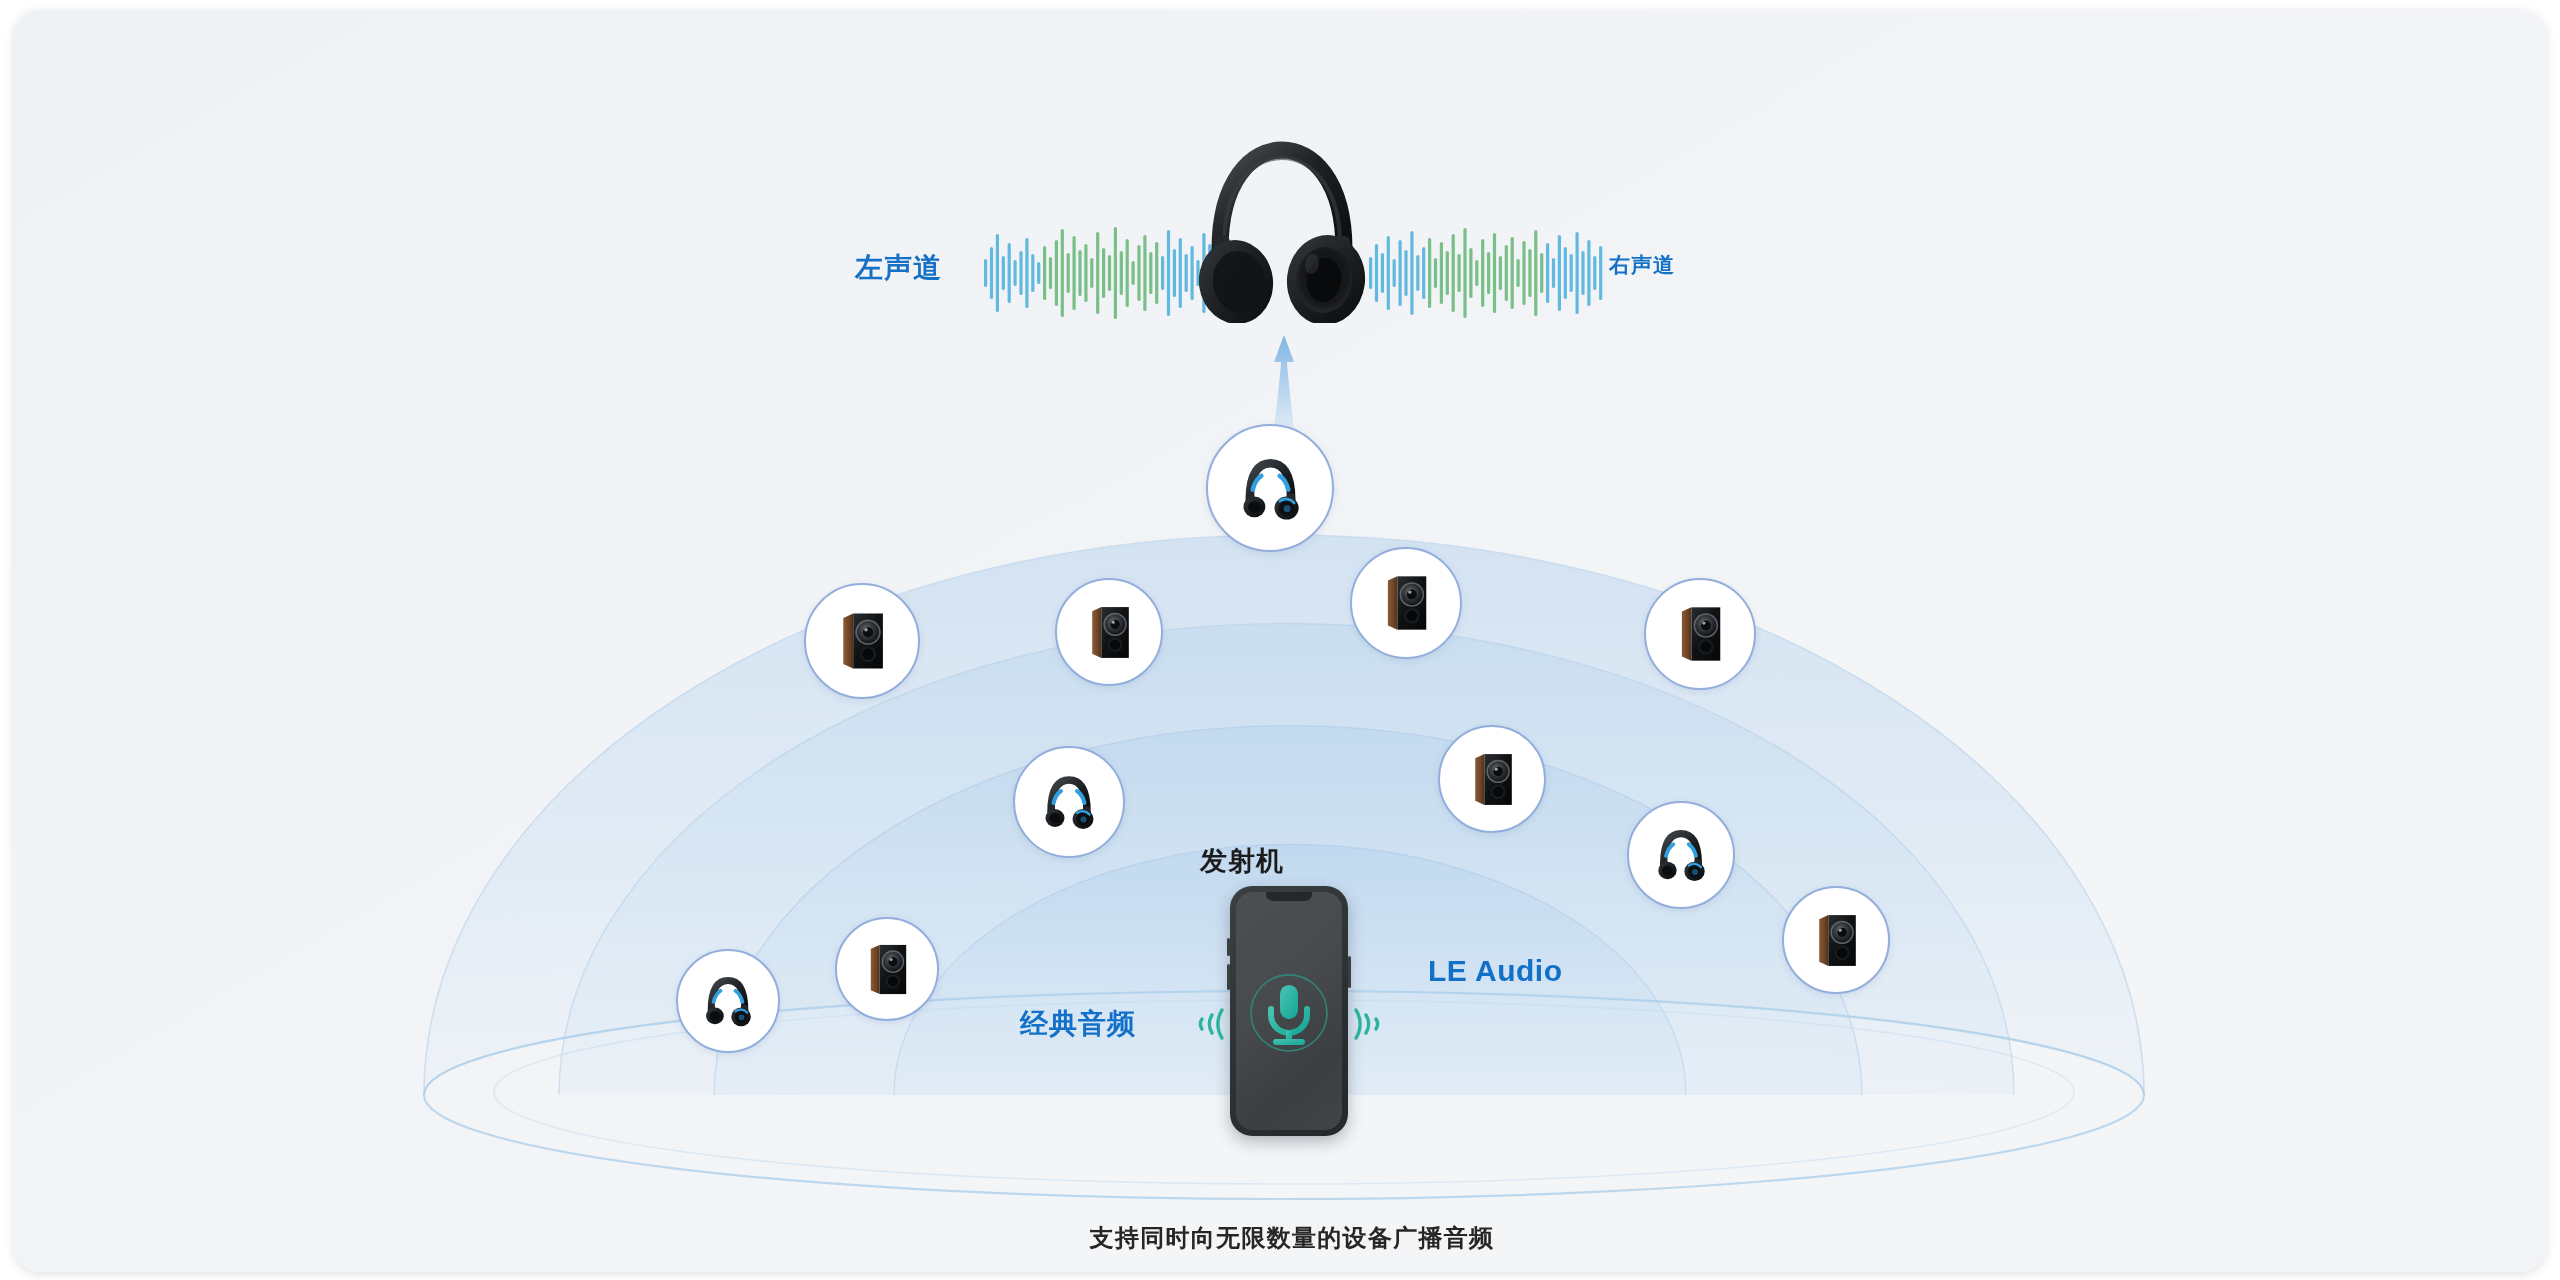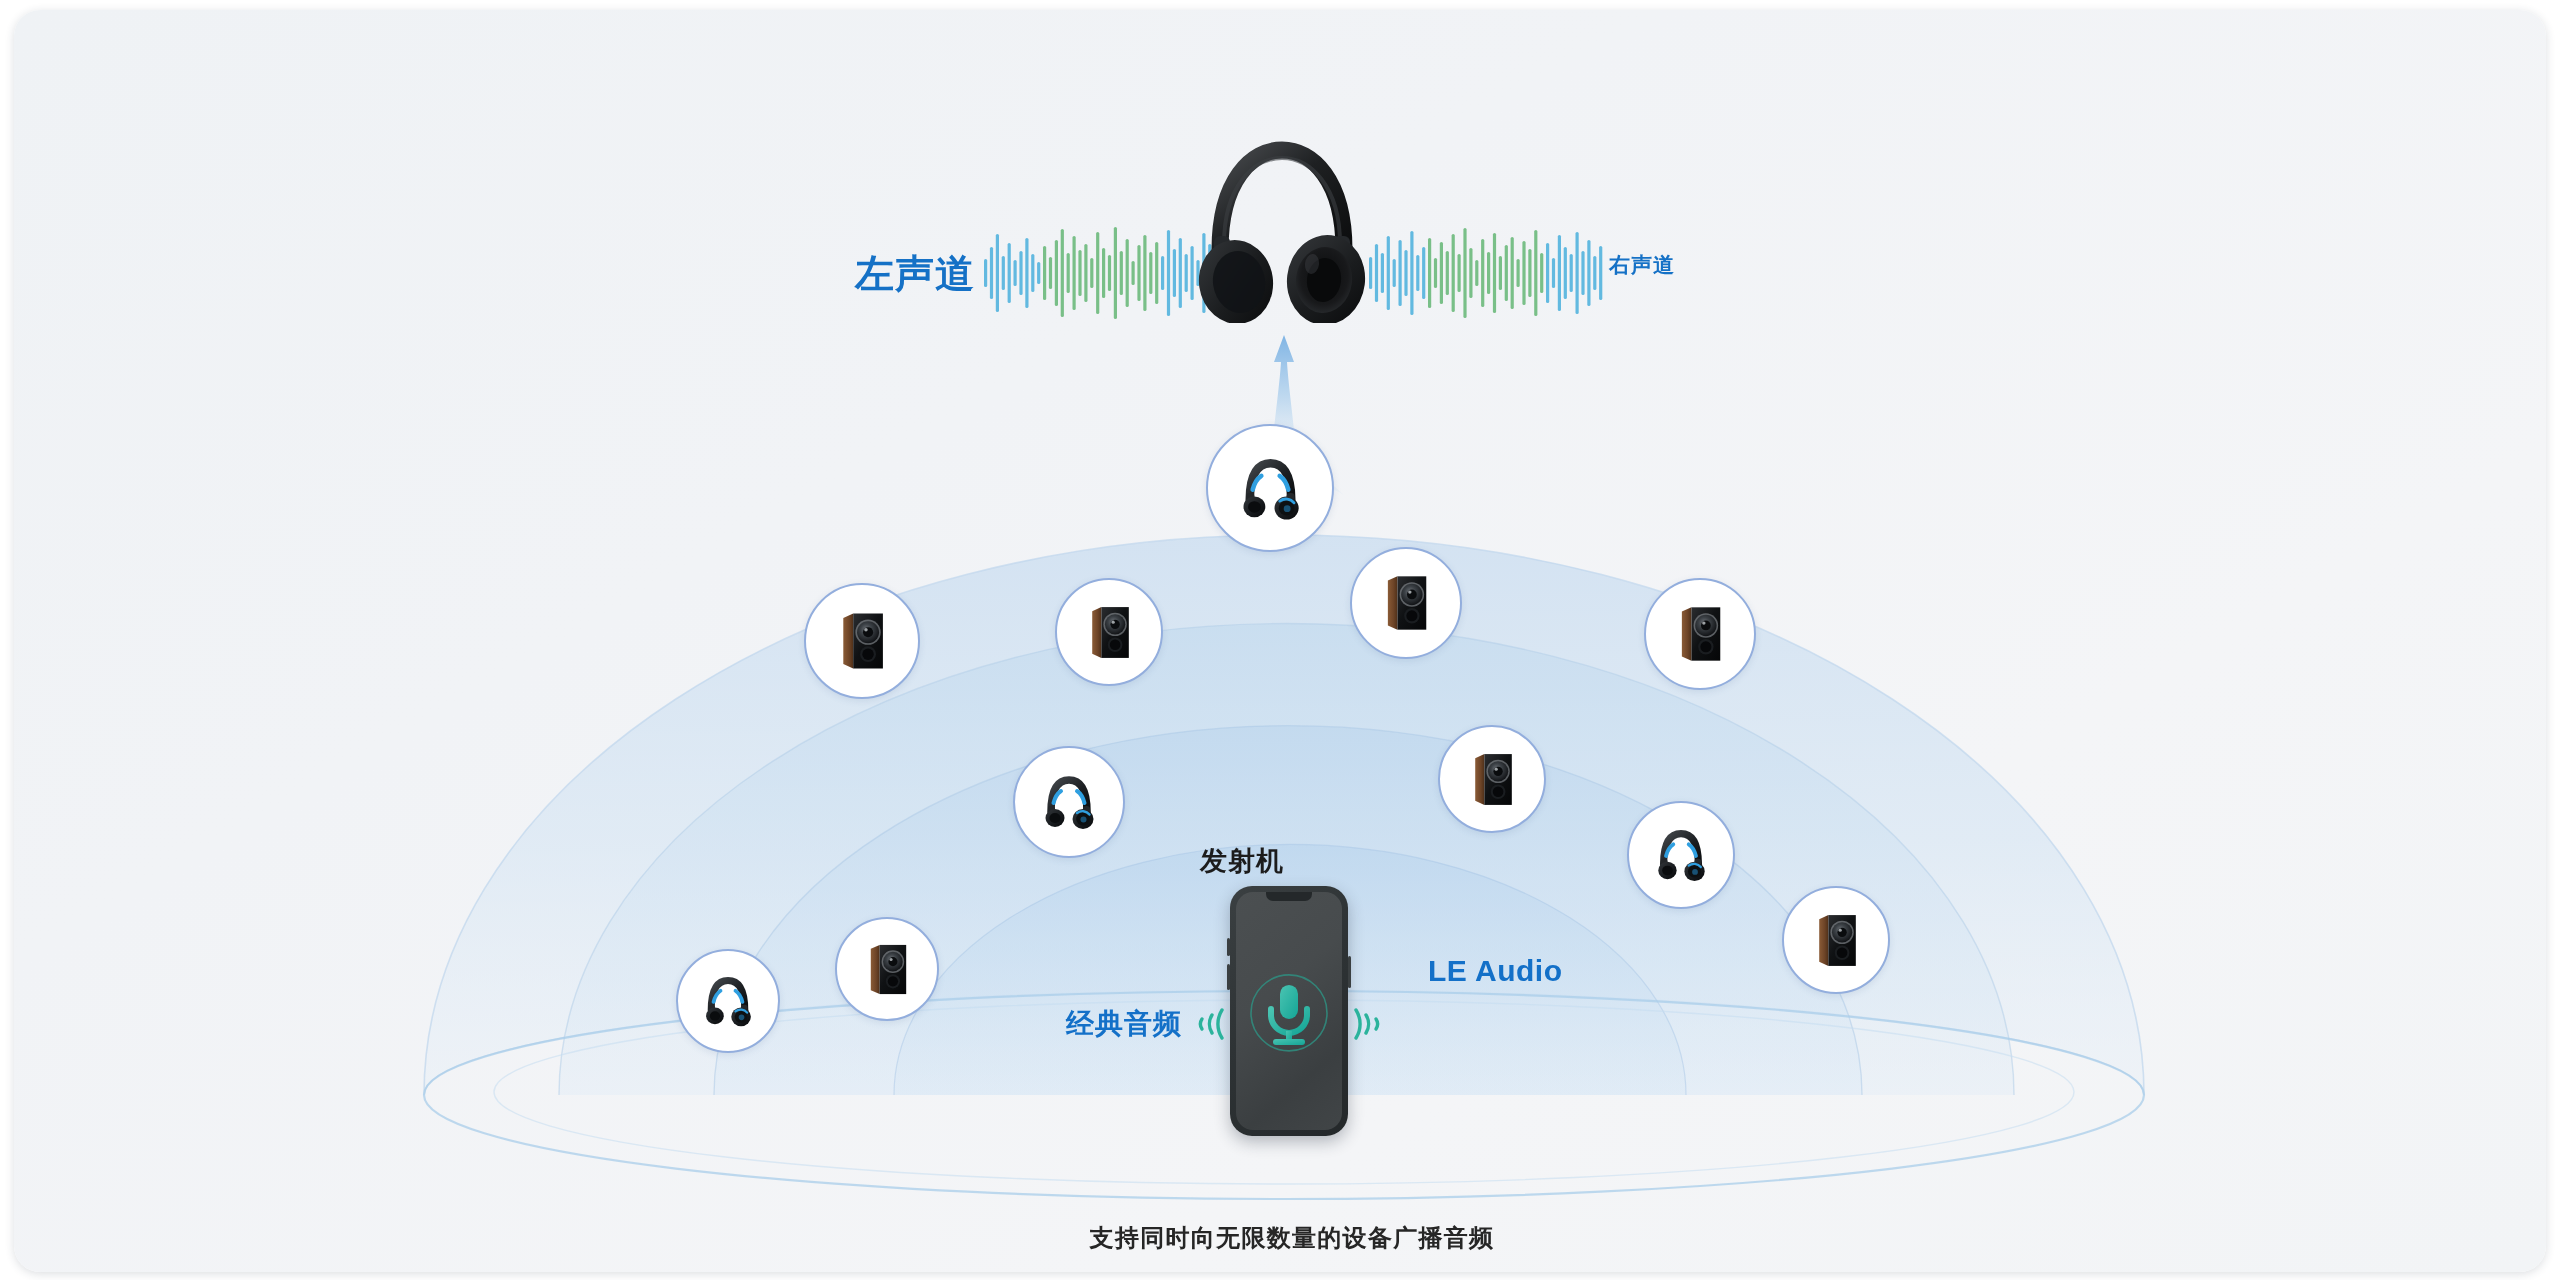--- a/index.html
+++ b/index.html
@@ -42,24 +42,24 @@
     overflow:hidden;
   }
   #phone-notch{
     position:absolute;left:50%;top:0;transform:translateX(-50%);
     width:46px;height:9px;background:#24282a;border-radius:0 0 7px 7px;
   }
   .phone-btn{position:absolute;background:#3a3f41;border-radius:2px;}
 
   
   .lbl{position:absolute;white-space:nowrap;font-weight:bold;line-height:1;}
-  #lbl-left  {left:841px; top:244px; font-size:39px;color:#1571c6;letter-spacing:1px;}
+  #lbl-left  {left:841px; top:244px; font-size:28px;color:#1571c6;letter-spacing:1px;}
   #lbl-right {left:1595px;top:244px; font-size:21px;color:#1571c6;letter-spacing:1px;}
   #lbl-transmitter{left:1228px;top:838px;font-size:27px;color:#1c1c1c;transform:translateX(-50%);letter-spacing:1px;text-align:right;}
-  #lbl-classic{left:1006px;top:1000px;font-size:28px;color:#1370c8;letter-spacing:1px;margin-left:46px;}
+  #lbl-classic{left:1006px;top:1000px;font-size:28px;color:#1370c8;letter-spacing:1px;}
   #lbl-le    {left:1414px;top:946px;font-size:30px;color:#1370c8;letter-spacing:.5px;}
   #caption   {left:1278px;top:1216px;font-size:24px;color:#262626;transform:translateX(-50%);letter-spacing:1.3px;text-align:center;}
 </style>
 </head>
 <body>
 
 <div id="stage">
   <div id="panel">
 
     <svg class="dome-wrap" viewBox="0 0 2532 1262" preserveAspectRatio="none">

